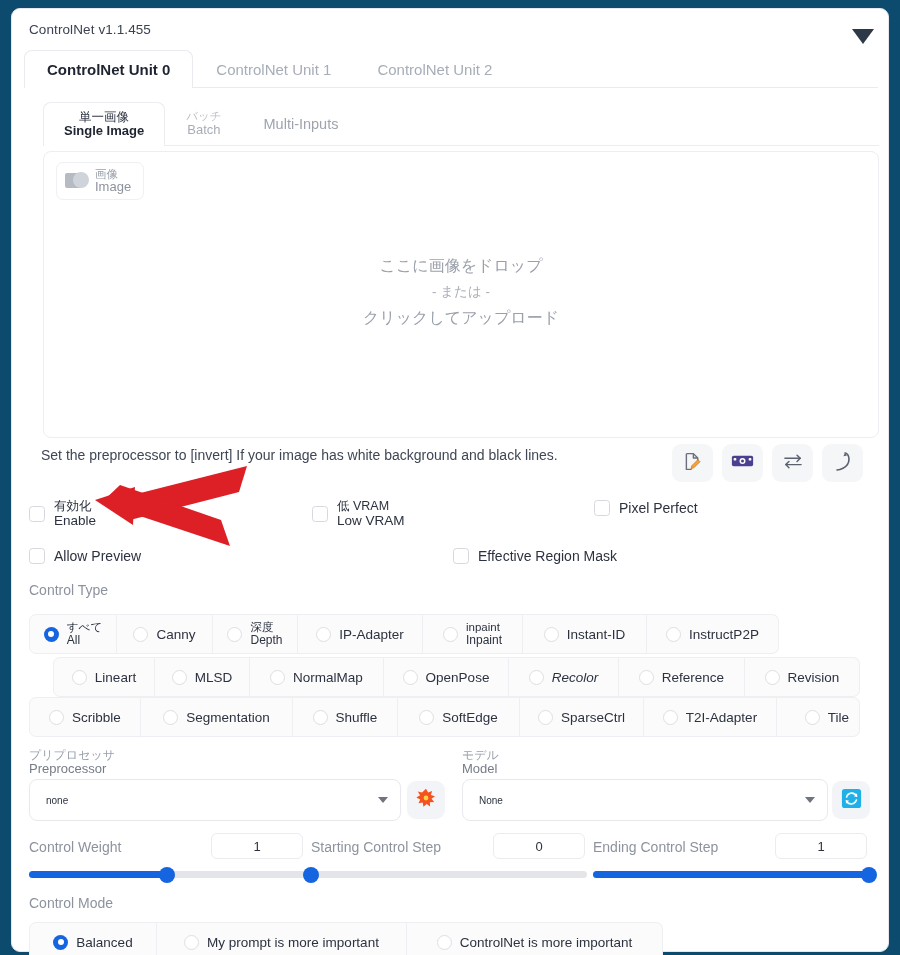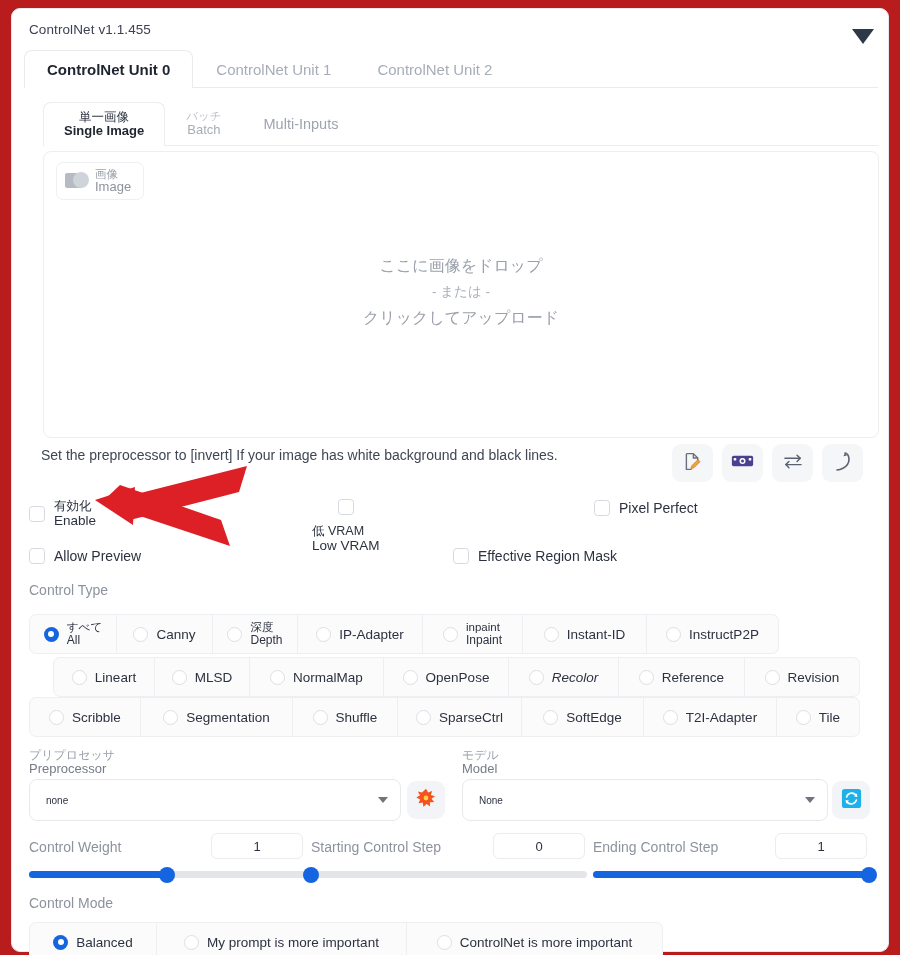--- a/index.html
+++ b/index.html
@@ -7,21 +7,21 @@
     margin: 0; padding: 0;
     width: 900px; height: 955px;
     background: #ffffff;
     font-family: "Liberation Sans", sans-serif;
     -webkit-font-smoothing: antialiased;
   }
   .app {
     position: relative;
     width: 900px; height: 955px;
     overflow: hidden;
-    background: #b91c1c;
+    background: #0c4a6e;
   }
 
   
   .panel {
     position: absolute;
     left: 11px; top: 8px;
     width: 878px; height: 944px;
     border: 1px solid #e6e8ec;
     border-radius: 9px;
     background: #ffffff;
@@ -418,21 +418,21 @@
     </div>
 
     <div class="cb" style="left:17px; top:490px;">
       <span class="cbox"></span>
       <span class="two">
         <span class="jp">有効化</span>
         <span class="en">Enable</span>
       </span>
     </div>
 
-    <div class="cb" style="left:300px; top:490px;flex-direction:column;">
+    <div class="cb" style="left:300px; top:490px;">
       <span class="cbox"></span>
       <span class="two">
         <span class="jp">低 VRAM</span>
         <span class="en">Low VRAM</span>
       </span>
     </div>
 
     <div class="cb" style="left:582px; top:491px;">
       <span class="cbox"></span>
       <span class="one">Pixel Perfect</span>
@@ -527,33 +527,33 @@
         <span class="one">Scribble</span>
       </div>
       <div class="ritem" style="width:152px;">
         <span class="radio"></span>
         <span class="one">Segmentation</span>
       </div>
       <div class="ritem" style="width:105px;">
         <span class="radio"></span>
         <span class="one">Shuffle</span>
       </div>
+      <div class="ritem" style="width:122px;">
+        <span class="radio"></span>
+        <span class="one">SoftEdge</span>
+      </div>
       <div class="ritem" style="width:124px;">
         <span class="radio"></span>
         <span class="one">SparseCtrl</span>
       </div>
-      <div class="ritem" style="width:122px;">
-        <span class="radio"></span>
-        <span class="one">SoftEdge</span>
-      </div>
       <div class="ritem" style="width:133px;">
         <span class="radio"></span>
         <span class="one">T2I-Adapter</span>
       </div>
-      <div class="ritem" style="width:83px;">
+      <div class="ritem" style="width:83px;justify-content:flex-end;">
         <span class="radio"></span>
         <span class="one">Tile</span>
       </div>
     </div>
 
     <div class="fld-label" style="left:17px; top:740px;">
       <span class="jp">プリプロセッサ</span>
       <span class="en">Preprocessor</span>
     </div>
     <div class="dd" style="left:17px; top:770px; width:372px;">

